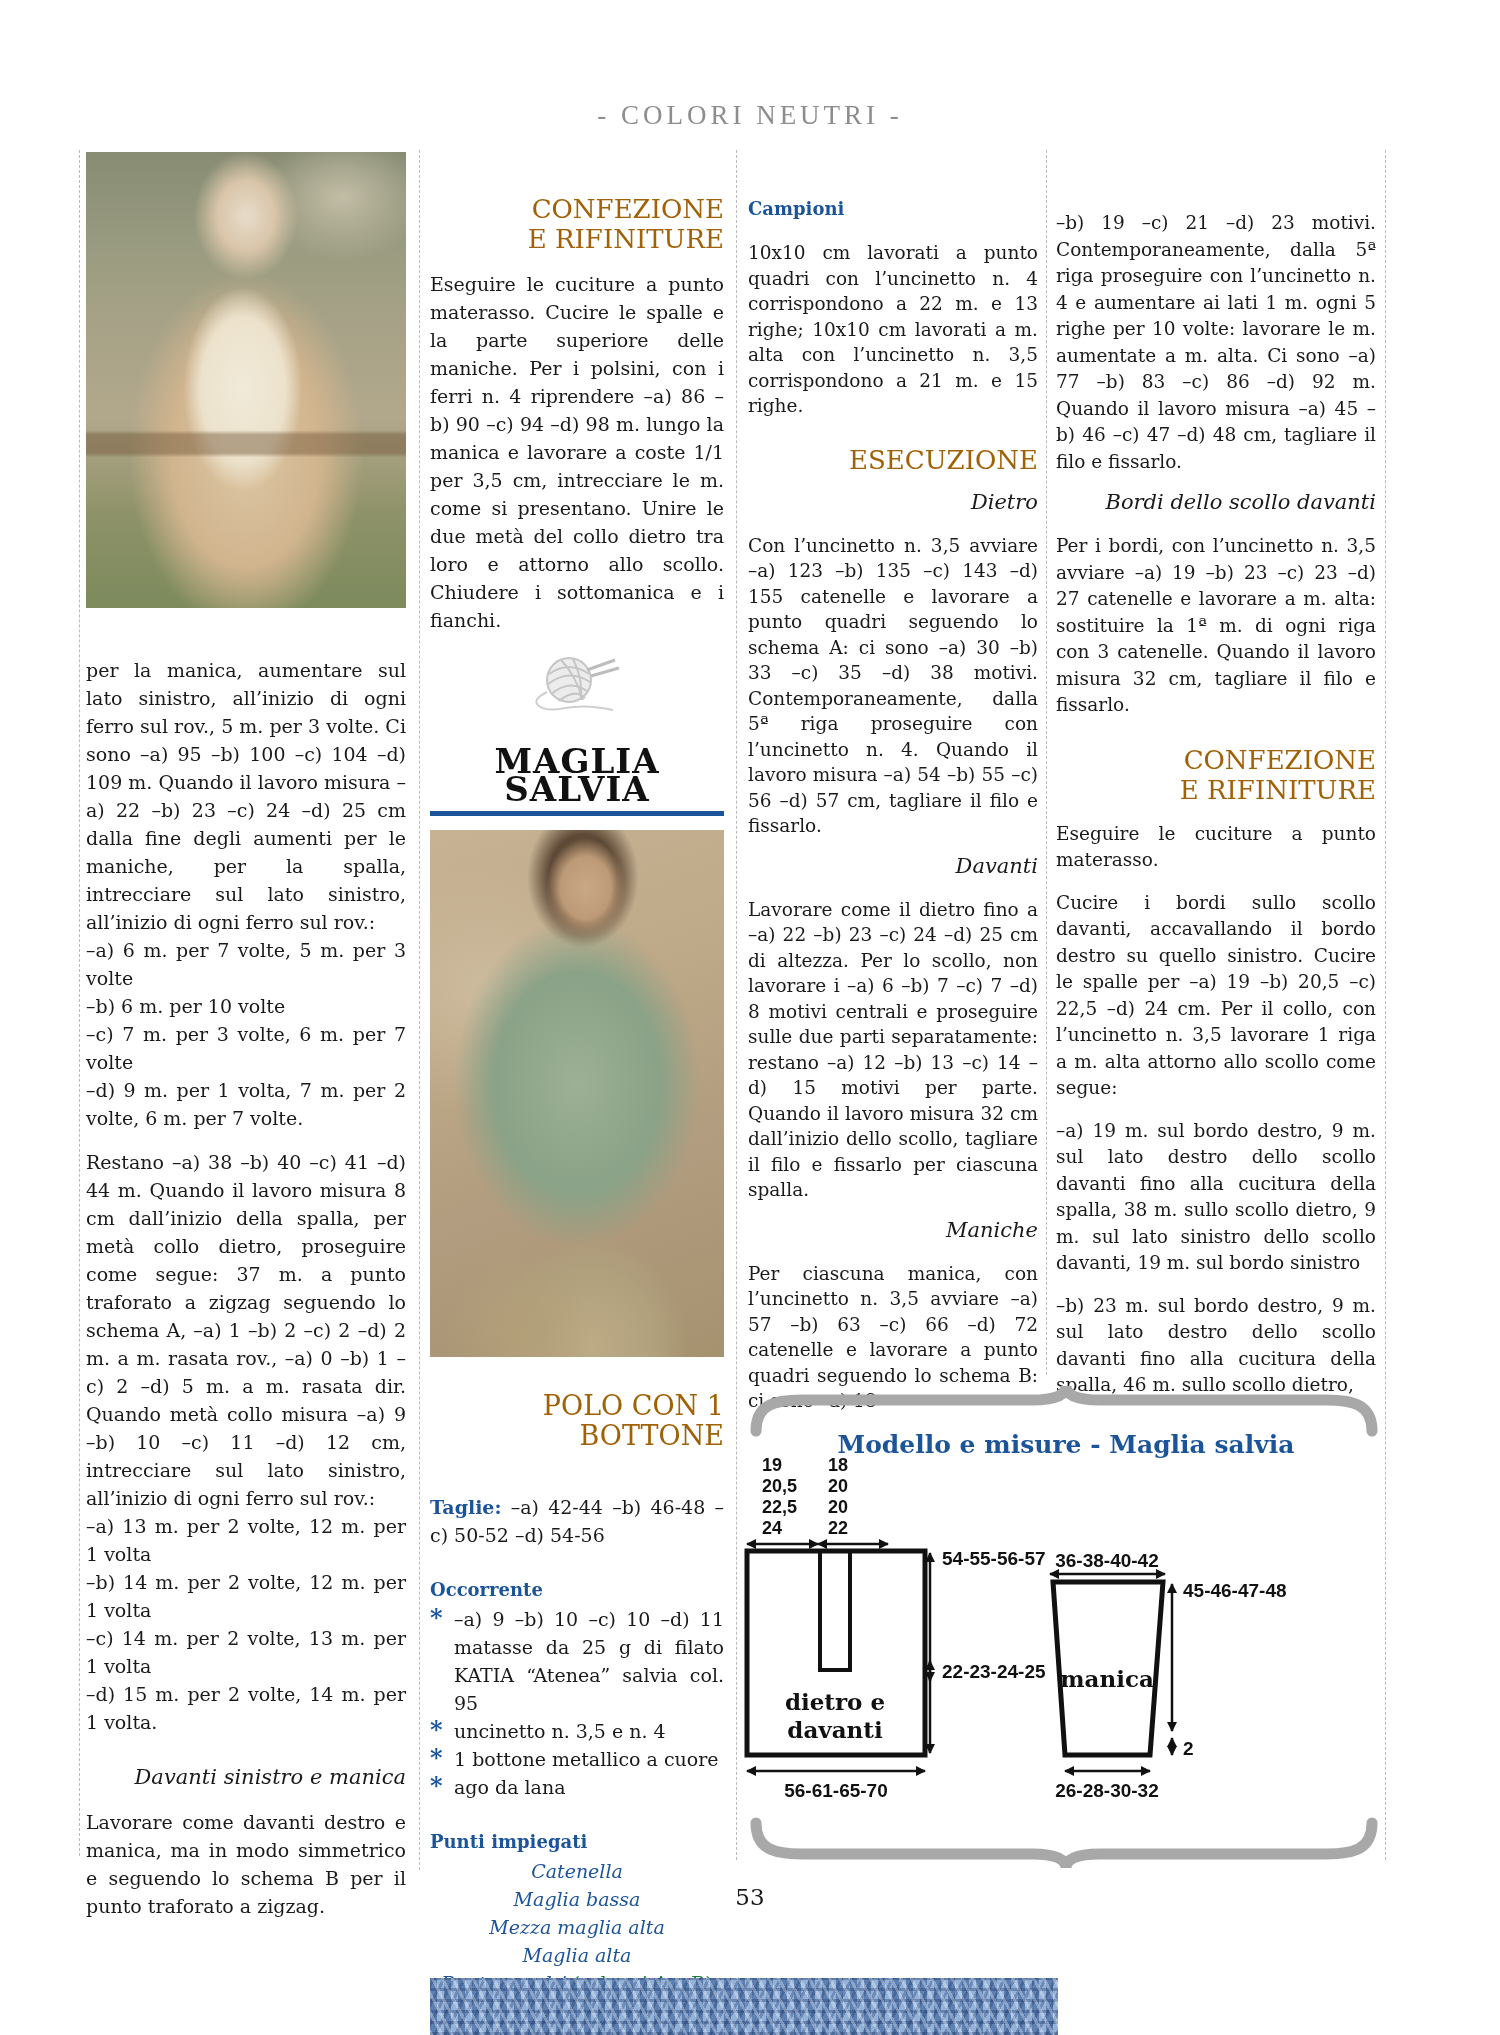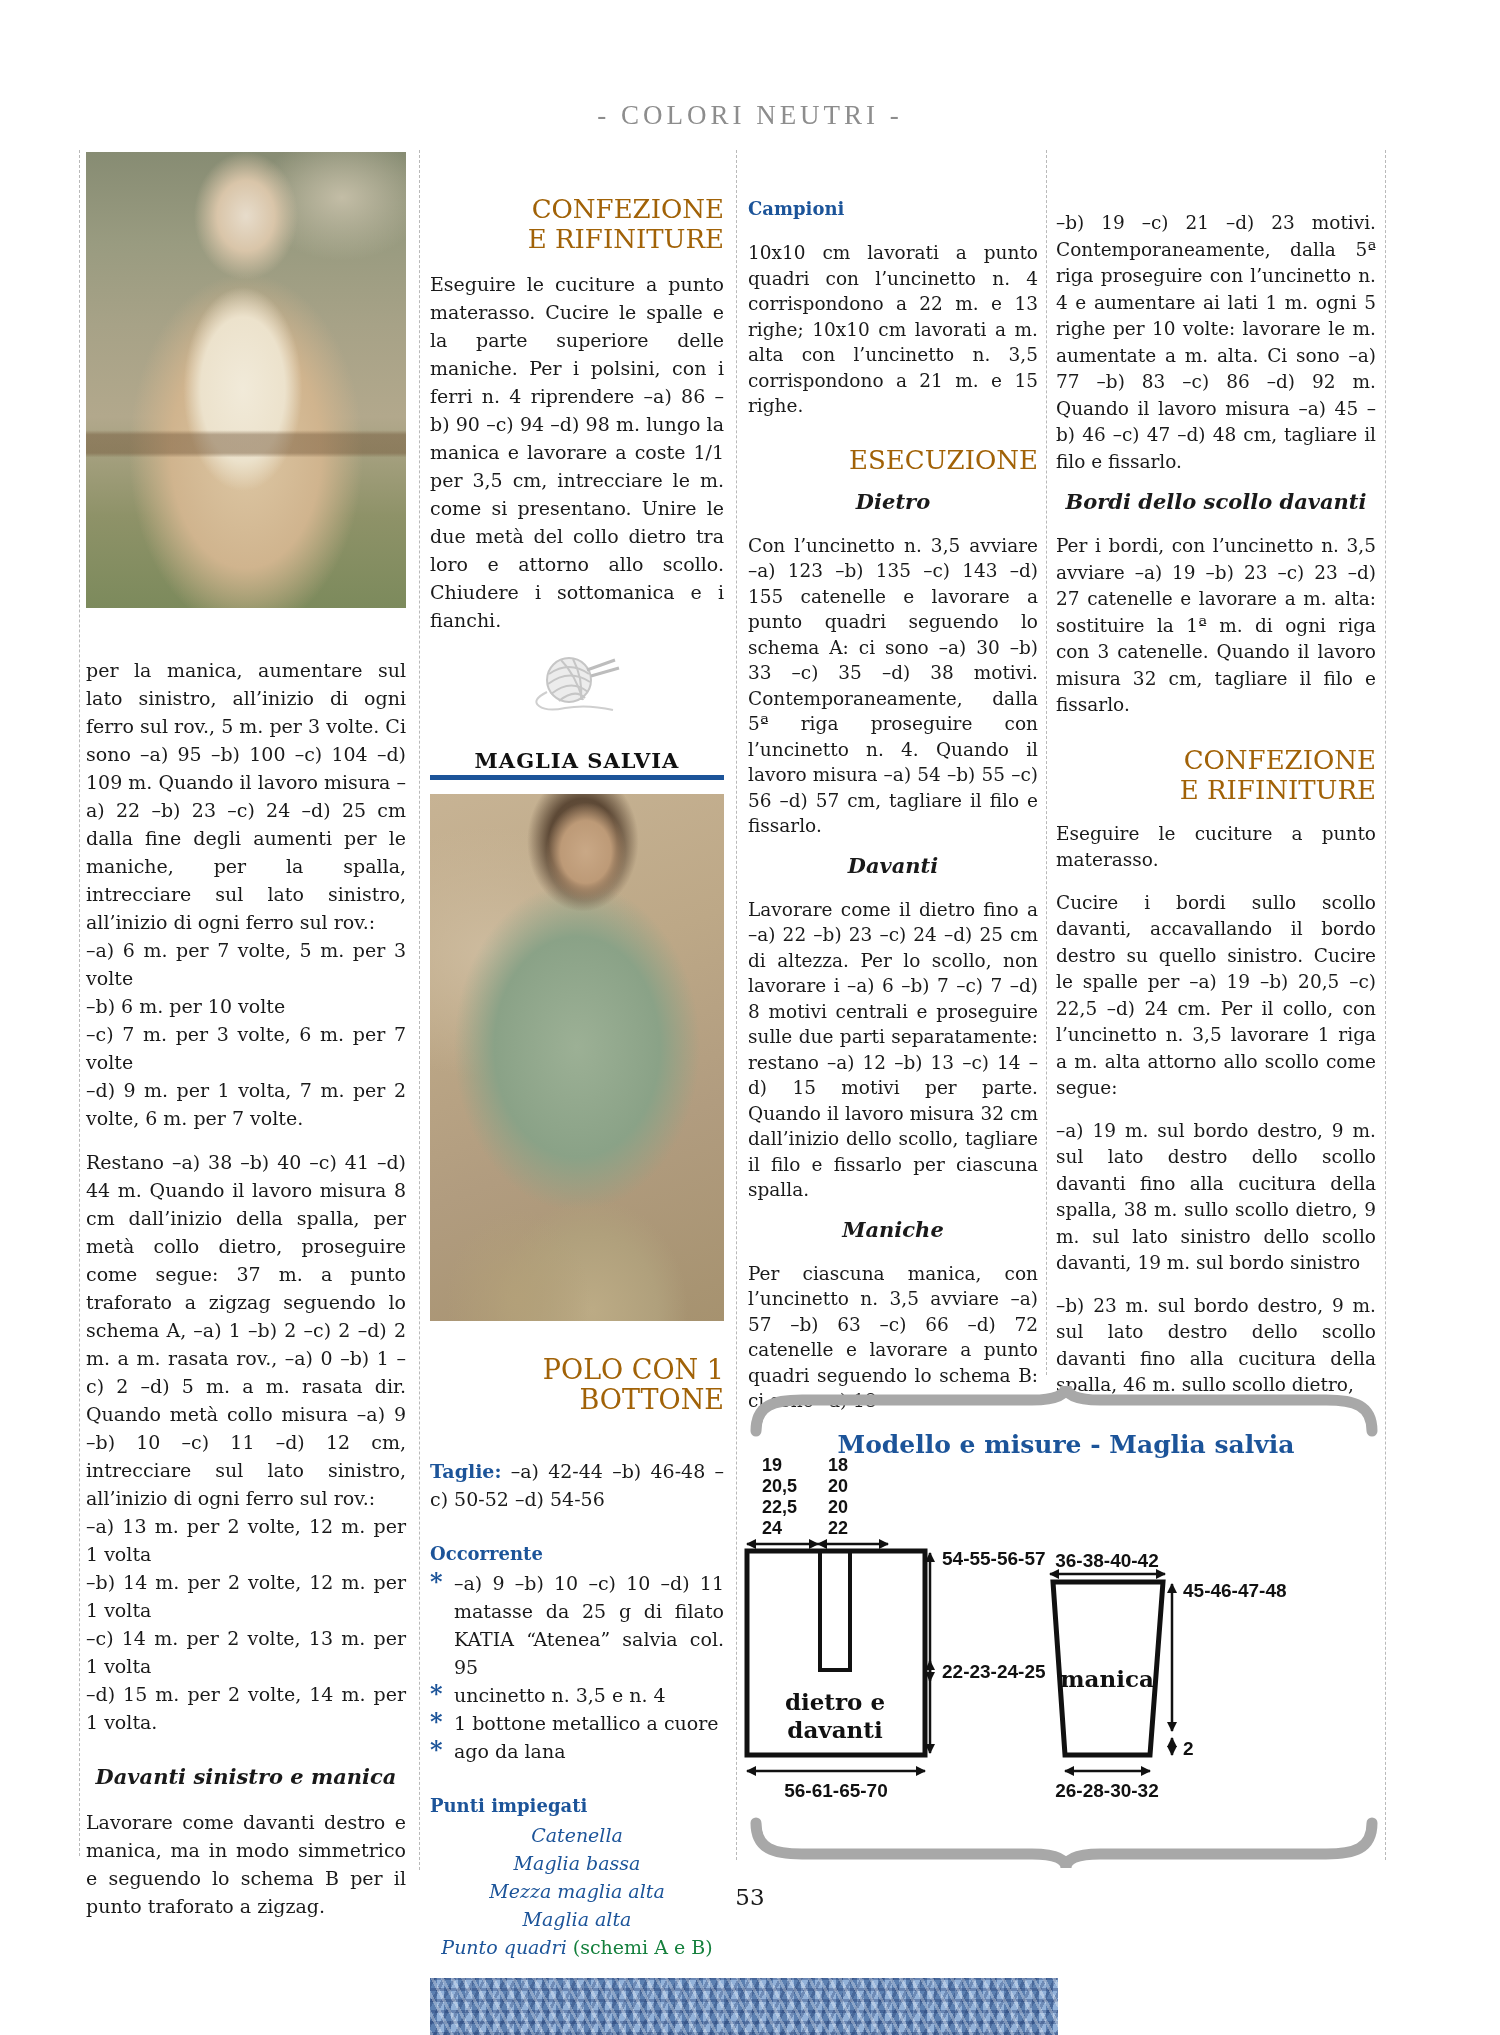--- a/index.html
+++ b/index.html
@@ -7,41 +7,41 @@
         font-family:"DejaVu Serif", serif;color:#1a1a1a;}
   .hdr{position:absolute;top:100px;left:0;width:100%;text-align:center;
        font-size:27px;letter-spacing:4px;color:#8d8d8d;font-family:"Liberation Serif",serif;}
   .vrule{position:absolute;width:0;border-left:1px dashed #b9b9b9;}
   .col{position:absolute;font-size:19px;line-height:28px;text-align:justify;}
   .col p{margin:16px 0 0 0;}
   .gap{height:26px;}
   .gap-sm{height:12px;}
   .bluehead{color:#a16207;font-weight:normal;font-size:26px;line-height:30px;text-align:right;}
   .bluesub{color:#1c5499;font-weight:bold;font-size:18px;line-height:30px;text-align:left;}
-  .blkital{font-weight:bold;font-style:italic;font-size:21px;line-height:30px;text-align:center;}
+  .blkital{font-weight:normal;font-style:italic;font-size:21px;line-height:30px;text-align:right;}
   .photo{width:100%;}
   .photo1{height:456px;
     background:
       linear-gradient(180deg, rgba(0,0,0,0) 61%, rgba(110,82,52,.45) 62%, rgba(110,82,52,.45) 66%, rgba(0,0,0,0) 67%),
       radial-gradient(ellipse 52px 64px at 50% 14%, #e7dccb 0%, #d9c5a9 55%, rgba(0,0,0,0) 100%),
       radial-gradient(ellipse 70px 120px at 49% 52%, #f1ead9 0%, #ece2cc 60%, rgba(0,0,0,0) 85%),
       radial-gradient(ellipse 150px 230px at 50% 66%, #ddc7a4 0%, #d0b48e 50%, rgba(0,0,0,0) 78%),
       radial-gradient(ellipse 120px 90px at 80% 10%, #c3bda6 0%, rgba(0,0,0,0) 70%),
       linear-gradient(180deg,#878c73 0%, #999b80 20%, #a7a287 38%, #b2a88c 58%, #8e9268 80%, #7c8a5c 100%);}
   .photo2{height:527px;
     background:
       radial-gradient(ellipse 96px 120px at 30% 96%, #b3a079 0%, rgba(0,0,0,0) 75%),
       radial-gradient(ellipse 120px 140px at 55% 98%, #bcab85 0%, #b0a07c 55%, rgba(0,0,0,0) 80%),
       radial-gradient(ellipse 42px 52px at 53% 11%, #c9a886 0%, #bd9a77 60%, rgba(0,0,0,0) 95%),
       radial-gradient(ellipse 62px 78px at 52% 9%, #6e5742 0%, #5d4936 55%, rgba(0,0,0,0) 90%),
       radial-gradient(ellipse 150px 200px at 50% 48%, #9cb095 0%, #8aa287 55%, rgba(0,0,0,0) 82%),
       radial-gradient(ellipse 220px 180px at 20% 30%, #cdbb9e 0%, rgba(0,0,0,0) 70%),
       linear-gradient(160deg,#c7b394 0%, #bda887 35%, #b19c7f 65%, #a6926f 100%);}
-  .mtitle{margin-top:20px;text-align:center;font-weight:bold;font-size:21px;letter-spacing:1px;
-          color:#111;padding-bottom:0;border-bottom:5px solid #1c5499;}
+  .mtitle{margin-top:20px;text-align:center;font-weight:bold;font-size:34px;letter-spacing:1px;
+          color:#111;padding-bottom:8px;border-bottom:5px solid #1c5499;}
   .yarnwrap{margin-top:14px;text-align:center;}
   .lead{color:#1c5499;font-weight:bold;}
   .bullet{display:flex;text-align:justify;}
   .bullet .star{flex:0 0 24px;color:#1c5499;font-weight:bold;font-size:24px;line-height:26px;}
   .bullet .btxt{flex:1;}
   .punti{color:#1c5499;font-style:italic;text-align:center;line-height:28px;}
   .punti .plain{color:#15803d;font-style:normal;}
   .dgram{position:absolute;left:740px;top:1383px;}
   .pnum{position:absolute;top:1884px;left:0;width:100%;text-align:center;font-size:23px;}
   .bluestrip{position:absolute;left:430px;top:1978px;width:628px;height:57px;

